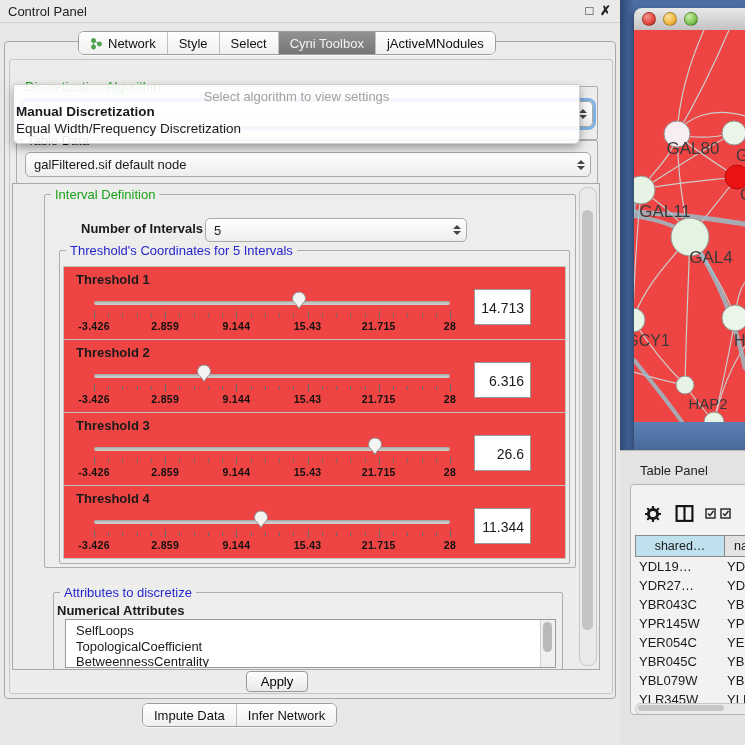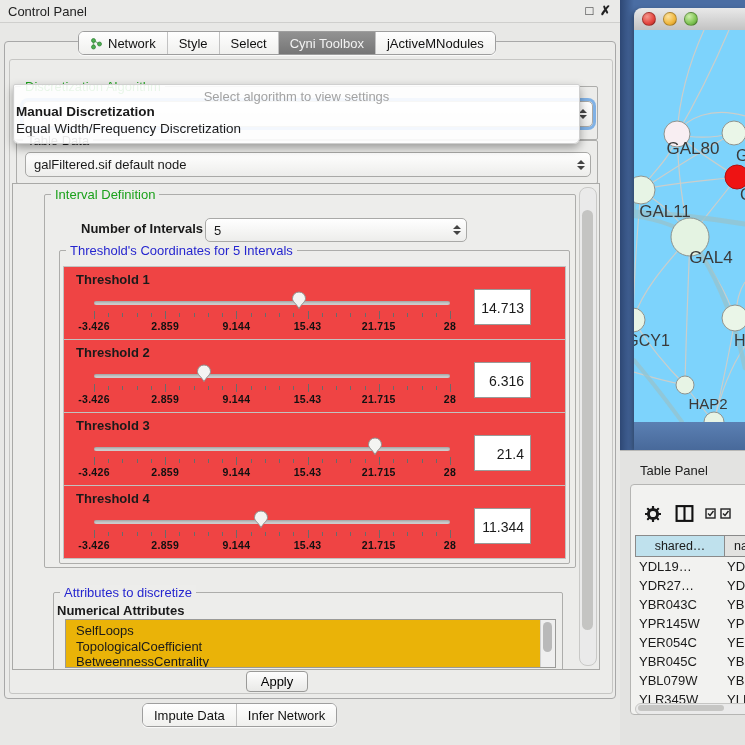--- a/index.html
+++ b/index.html
@@ -64,35 +64,35 @@
   .thr-ticks{position:absolute;left:0;top:14px;width:100%;height:8px;}
   .tick{position:absolute;top:2px;width:1px;height:4px;background:#6a6a6a;}
   .tick.major{top:0;height:8px;}
   .thr-ticklabels{position:absolute;left:0;top:23px;width:100%;height:12px;}
   .tlabel{position:absolute;transform:translateX(-50%);font-size:10.5px;font-weight:bold;letter-spacing:.3px;color:#111;white-space:nowrap;}
   .thr-thumb{position:absolute;top:-6px;width:15px;height:19px;transform:translateX(-50%);}
   .thr-value{position:absolute;left:410px;top:22px;width:57px;height:36px;background:#fff;
     border:1px solid #9a9a98;font-size:14px;text-align:right;line-height:36px;padding-right:6px;box-sizing:border-box;}
 
   
-  .listbox{position:absolute;background:#eab308;border:1px solid #9a9a98;overflow:hidden;}
+  .listbox{position:absolute;background:#ffffff;border:1px solid #9a9a98;overflow:hidden;}
   .list-item{font-size:13px;padding-left:10px;line-height:15.5px;white-space:nowrap;}
   .lb-scroll{position:absolute;right:0;top:0;width:14px;height:100%;background:#efefef;border-left:1px solid #d0d0d0;}
   .lb-thumb{position:absolute;left:2px;top:2px;width:9px;height:30px;background:#b9b9b9;border-radius:5px;}
 
   .btn{position:absolute;background:linear-gradient(#fdfdfd,#e9e9e7);border:1px solid #9a9a98;
     border-radius:4px;font-size:13px;font-family:"Liberation Sans",sans-serif;text-align:center;cursor:default;}
 
   
   .desktop{left:620px;top:0;width:125px;height:450px;background:linear-gradient(to right,#2e4875,#4a6da3 14px,#4a6da3);}
   .net-window{left:634px;top:8px;width:111px;height:442px;border-top-left-radius:8px;overflow:hidden;
     box-shadow:-2px 2px 5px rgba(0,0,0,.35);}
   .nw-titlebar{left:0;top:0;width:111px;height:22px;background:linear-gradient(#e9e9e9,#c3c3c3);border-bottom:1px solid #989898;}
   .light{top:4px;width:14px;height:14px;border-radius:50%;border:1px solid rgba(0,0,0,.25);box-sizing:border-box;}
-  .nw-canvas{left:0;top:22px;width:111px;height:476px;background:#7dd3fc;}
+  .nw-canvas{left:0;top:22px;width:111px;height:476px;background:#ef4444;}
   .nw-bottom{left:0;top:414px;width:111px;height:28px;background:linear-gradient(#5b80b3,#48699a);}
 
   .table-panel{left:620px;top:450px;width:125px;height:295px;background:#e3e3e1;border-top:1px solid #b8b8b6;}
   .tp-title{left:20px;top:12px;font-size:13px;color:#222;}
   .tp-inner{left:10px;top:33px;width:120px;height:229px;background:#f2f2f0;border:1px solid #b5b5b3;border-radius:4px;overflow:hidden;}
   .tp-toolbar-icon{position:absolute;}
   .tp-table{position:absolute;left:4px;top:50px;width:116px;}
   .tp-head{display:flex;height:22px;border:1px solid #8a8a8a;box-sizing:border-box;}
   .tp-h1{width:88px;background:#bfe1ed;border-right:1px solid #8a8a8a;text-align:center;font-size:12.5px;line-height:20px;}
   .tp-h2{flex:1;background:#e2e2e0;text-align:right;font-size:12.5px;line-height:20px;padding-right:2px;}
@@ -329,21 +329,21 @@
                     <span class="tlabel" style="left: 60%;">15.43</span>
                     <span class="tlabel" style="left: 80%;">21.715</span>
                     <span class="tlabel" style="left: 100%;">28</span>
                   </div>
       <div class="thr-thumb" style="left: 79%;">
         <svg viewBox="0 0 15 19" width="15" height="19">
           <path d="M1 7.4 a6.5 6.4 0 0 1 13 0 c0 3.6 -3.4 4.6 -6.5 10.2 c-3.1 -5.6 -6.5 -6.6 -6.5 -10.2 z" fill="#f4f4f2" stroke="#8e8e8c" stroke-width="1"></path>
         </svg>
       </div>
     </div>
-    <div class="thr-value">21.4</div>
+    <div class="thr-value">26.6</div>
   </div>
               <div class="thr-row">
     <div class="thr-label">Threshold 4</div>
     <div class="thr-slider">
       <div class="thr-track"></div>
       <div class="thr-ticks">
                     <i class="tick major" style="left: 0%;"></i>
                     <i class="tick" style="left: 4%;"></i>
                     <i class="tick" style="left: 8%;"></i>
                     <i class="tick" style="left: 12%;"></i>

